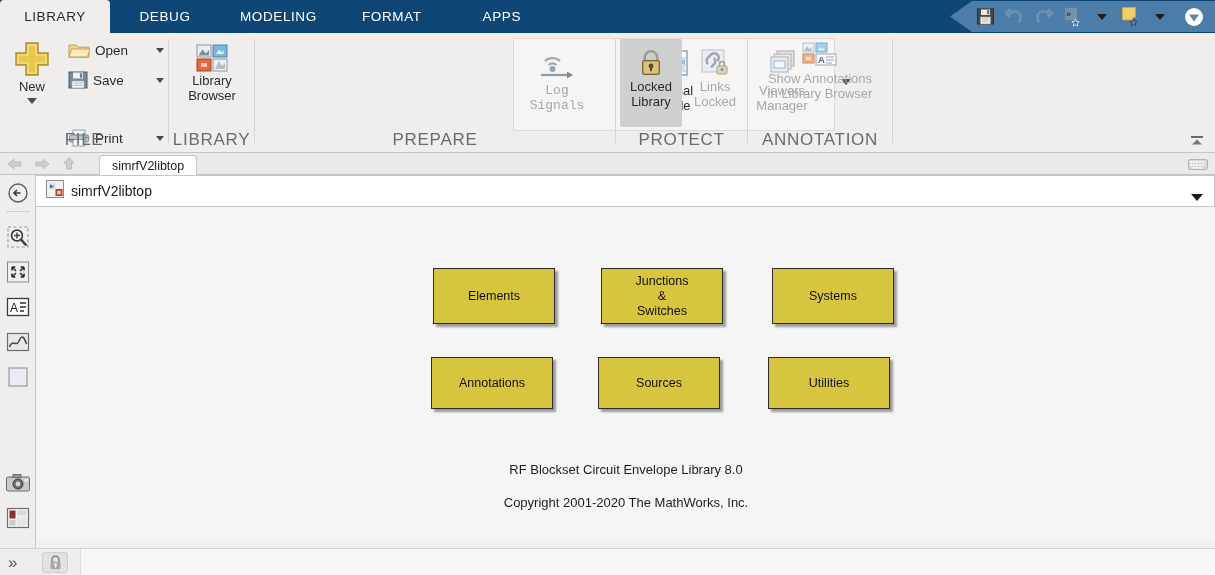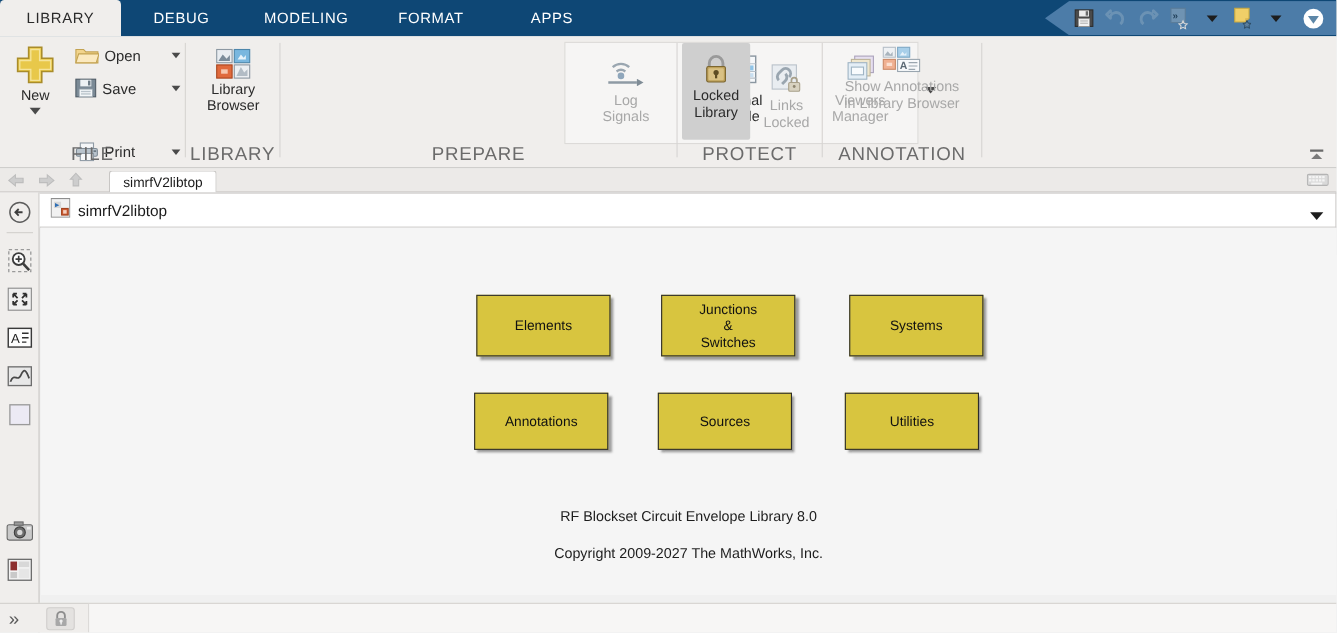--- a/index.html
+++ b/index.html
@@ -330,21 +330,21 @@
         </div>
       </div>
       <div class="rgroup-label">LIBRARY</div>
     </div>
     <div class="vsep" style="left:254px;"></div>
 
     <div class="rgroup" style="left:255px; width:360px;">
       <div class="rgroup-body">
         <div class="prepare-box"></div>
 
-        <div class="bigbtn dis" style="left:272px; top:14px; width:84px;">
+        <div class="bigbtn dis" style="left:260px; top:14px; width:84px;font-family:Liberation Mono, monospace;">
           <div class="icobox">
             <svg width="42" height="36" viewBox="0 0 42 36">
               <path d="M9 14 a11 11 0 0 1 15 0" fill="none" stroke="#9aa6b0" stroke-width="2.1"></path>
               <path d="M12.5 18 a6.5 6.5 0 0 1 8 0" fill="none" stroke="#9aa6b0" stroke-width="2.1"></path>
               <circle cx="16.5" cy="22" r="3" fill="#8fa6bb"></circle>
               <path d="M5 28 h26" stroke="#8e9aa4" stroke-width="2.2"></path>
               <path d="M31 24.5 l6 3.5 -6 3.5z" fill="#7f8c96"></path>
             </svg>
           </div>
           <div class="lbl">Log</div>
@@ -398,21 +398,21 @@
               <rect x="6.5" y="13.5" width="17" height="14" rx="1.6" fill="#bda05a" stroke="#7d6730"></rect>
               <rect x="8" y="15" width="14" height="11" rx="1.2" fill="#d9c184"></rect>
               <circle cx="15" cy="19" r="2.4" fill="#5e4d23"></circle>
               <rect x="14" y="19.6" width="2" height="4.6" fill="#5e4d23"></rect>
             </svg>
           </div>
           <div class="lbl">Locked</div>
           <div class="lbl">Library</div>
         </div>
 
-        <div class="bigbtn dis" style="left:70px; top:6px; width:58px; height:88px; padding-top:8px;justify-content:center;">
+        <div class="bigbtn dis" style="left:70px; top:6px; width:58px; height:88px; padding-top:8px;">
           <div class="icobox">
             <svg width="32" height="32" viewBox="0 0 32 32">
               <rect x="3" y="3" width="22" height="22" fill="#e9edf1" stroke="#b9c2ca"></rect>
               <path d="M9 17 a4.5 4.5 0 0 1 0-6.4 l3-3 a4.5 4.5 0 0 1 6.4 6.4" fill="none" stroke="#9aa6b0" stroke-width="2.6"></path>
               <path d="M15 11 a4.5 4.5 0 0 1 0 6.4 l-3 3" fill="none" stroke="#9aa6b0" stroke-width="2.6"></path>
               <rect x="18" y="19" width="10" height="8" rx="1.2" fill="#d8d2c0" stroke="#a8a08a"></rect>
               <path d="M20.5 19 v-2 a2.5 2.5 0 0 1 5 0 v2" fill="none" stroke="#a8a08a" stroke-width="1.6"></path>
               <circle cx="23" cy="22.6" r="1.3" fill="#8d856f"></circle>
             </svg>
           </div>
@@ -599,21 +599,21 @@
 
     <div class="blk" style="left:731px; top:150px; width:122px; height:52px;">
       <span>Utilities</span>
     </div>
 
     <div class="blk" style="left:561px; top:150px; width:122px; height:52px;">
       <span>Sources</span>
     </div>
 
     <div class="caption" style="top:255px;">RF Blockset Circuit Envelope Library 8.0</div>
-    <div class="caption" style="top:288px;">Copyright 2009-2027 The MathWorks, Inc.</div>
+    <div class="caption" style="top:288px;">Copyright 2001-2020 The MathWorks, Inc.</div>
   </div>
 
   <div class="scrollstub"></div>
 
   <div class="statusbar">
     <div class="chev-left">»</div>
     <div class="lockbtn">
       <svg width="15" height="16" viewBox="0 0 15 16">
         <path d="M4 7 v-2.3 a3.5 3.5 0 0 1 7 0 V7" fill="none" stroke="#8d8d8d" stroke-width="1.7"></path>
         <rect x="2.5" y="6.8" width="10" height="7.4" rx="1.2" fill="#a8a8a8"></rect>

